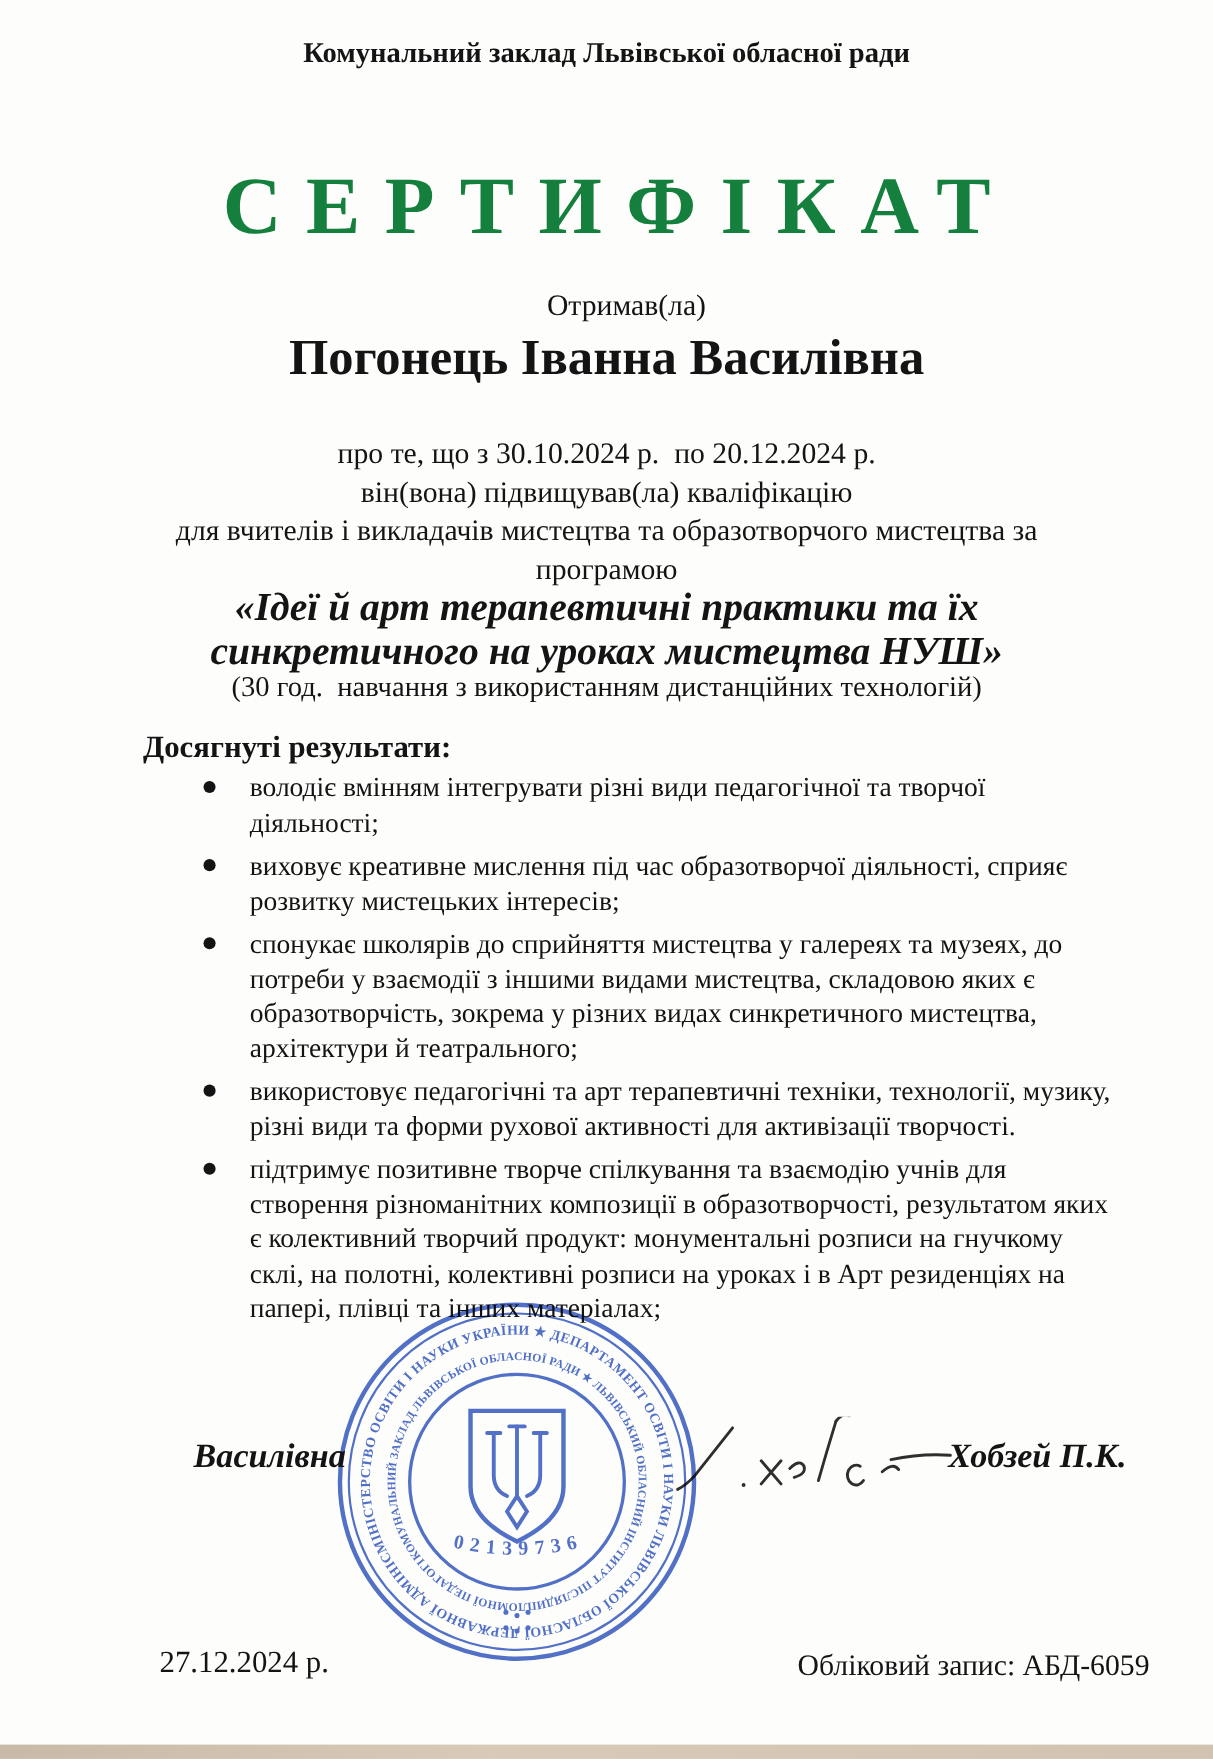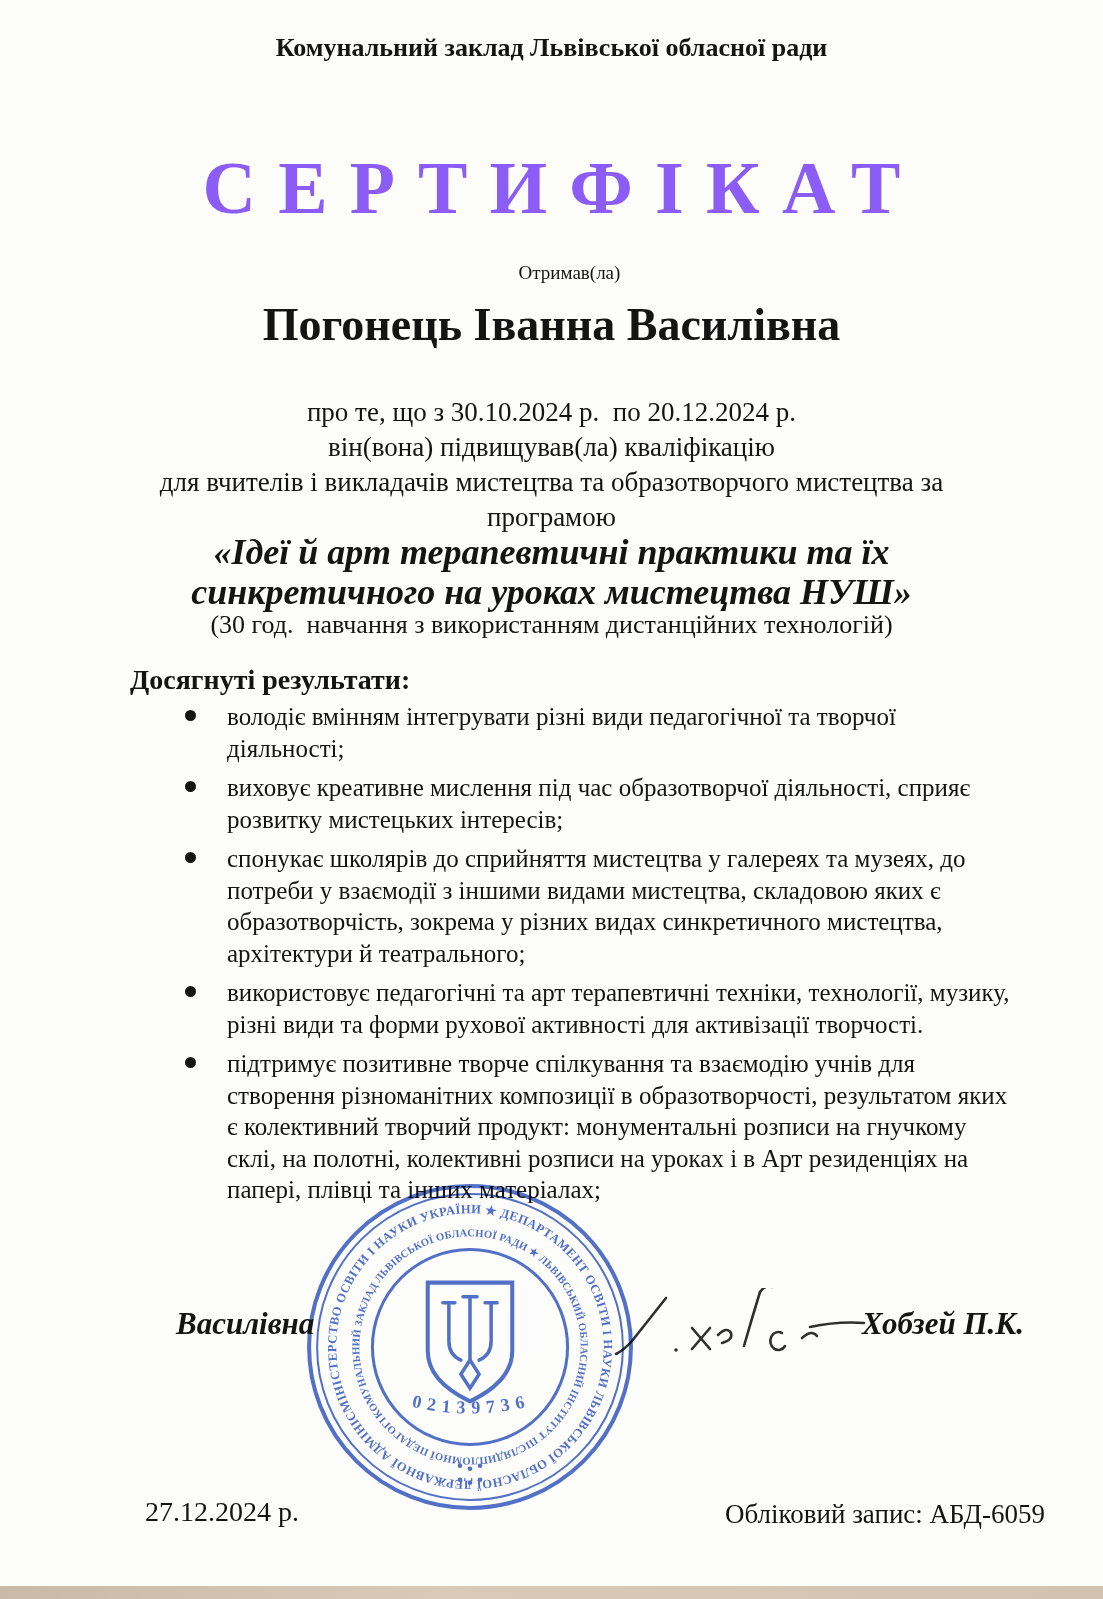--- a/index.html
+++ b/index.html
@@ -13,23 +13,23 @@
     overflow:hidden;
   }
   .abs{position:absolute;}
   .center{left:0;right:0;text-align:center;}
 
   .org{top:30px;font-weight:bold;font-size:26px;line-height:36px;}
   .title{
     top:146px;margin:0;
     font-size:74px;font-weight:bold;
     letter-spacing:0.30em;text-indent:0.30em;
-    color:#8b5cf6;
+    color:#15803d;
   }
-  .received{top:262px;font-size:19px;padding-left:36px;}
+  .received{top:262px;font-size:27px;padding-left:36px;}
   .name{top:298px;font-size:46px;font-weight:bold;}
   .details{top:395px;font-size:27px;line-height:35px;}
   .program{top:532px;font-size:36px;font-weight:bold;font-style:italic;line-height:40px;}
   .hours{top:610px;font-size:26px;}
 
   .results-heading{top:664px;left:130px;font-size:28px;font-weight:bold;margin:0;}
   .results-list{
     top:701px;left:183px;width:832px;
     margin:0;padding:0;list-style:none;
     font-size:25px;line-height:31.5px;

